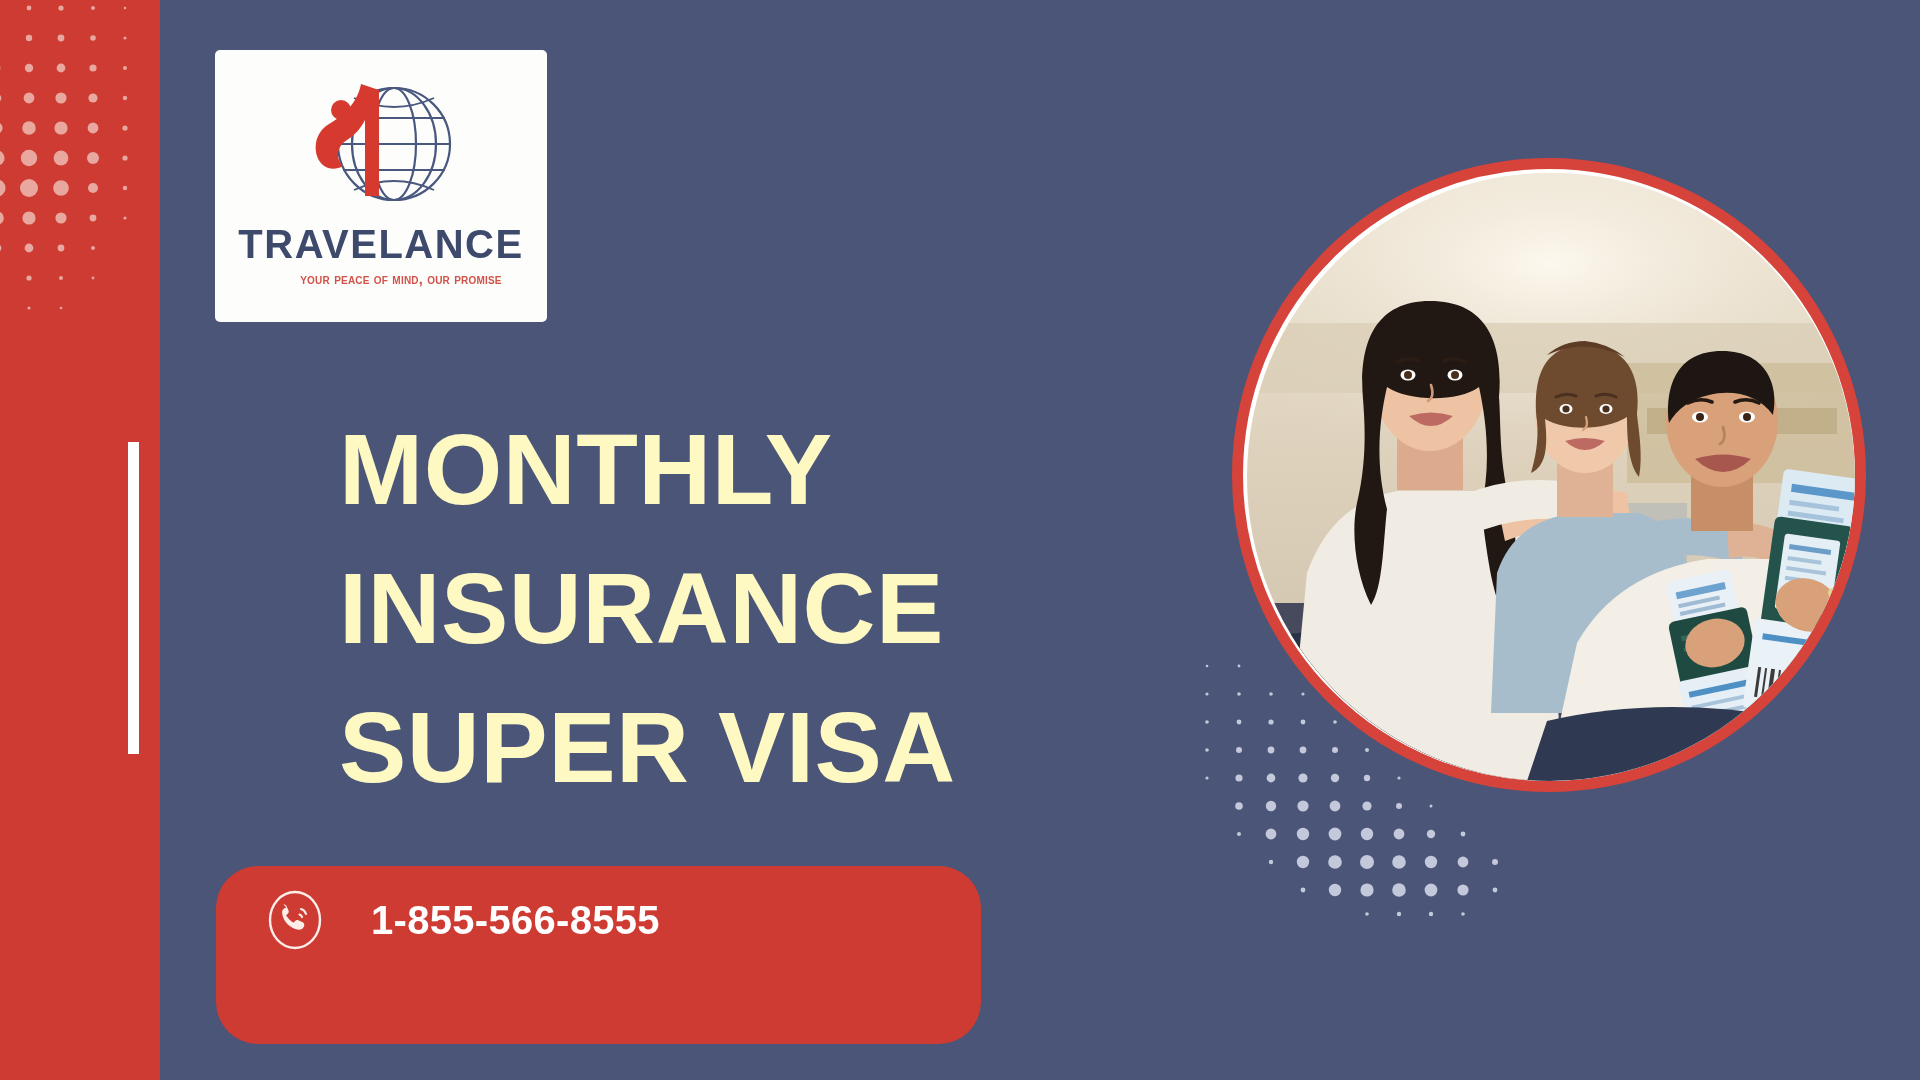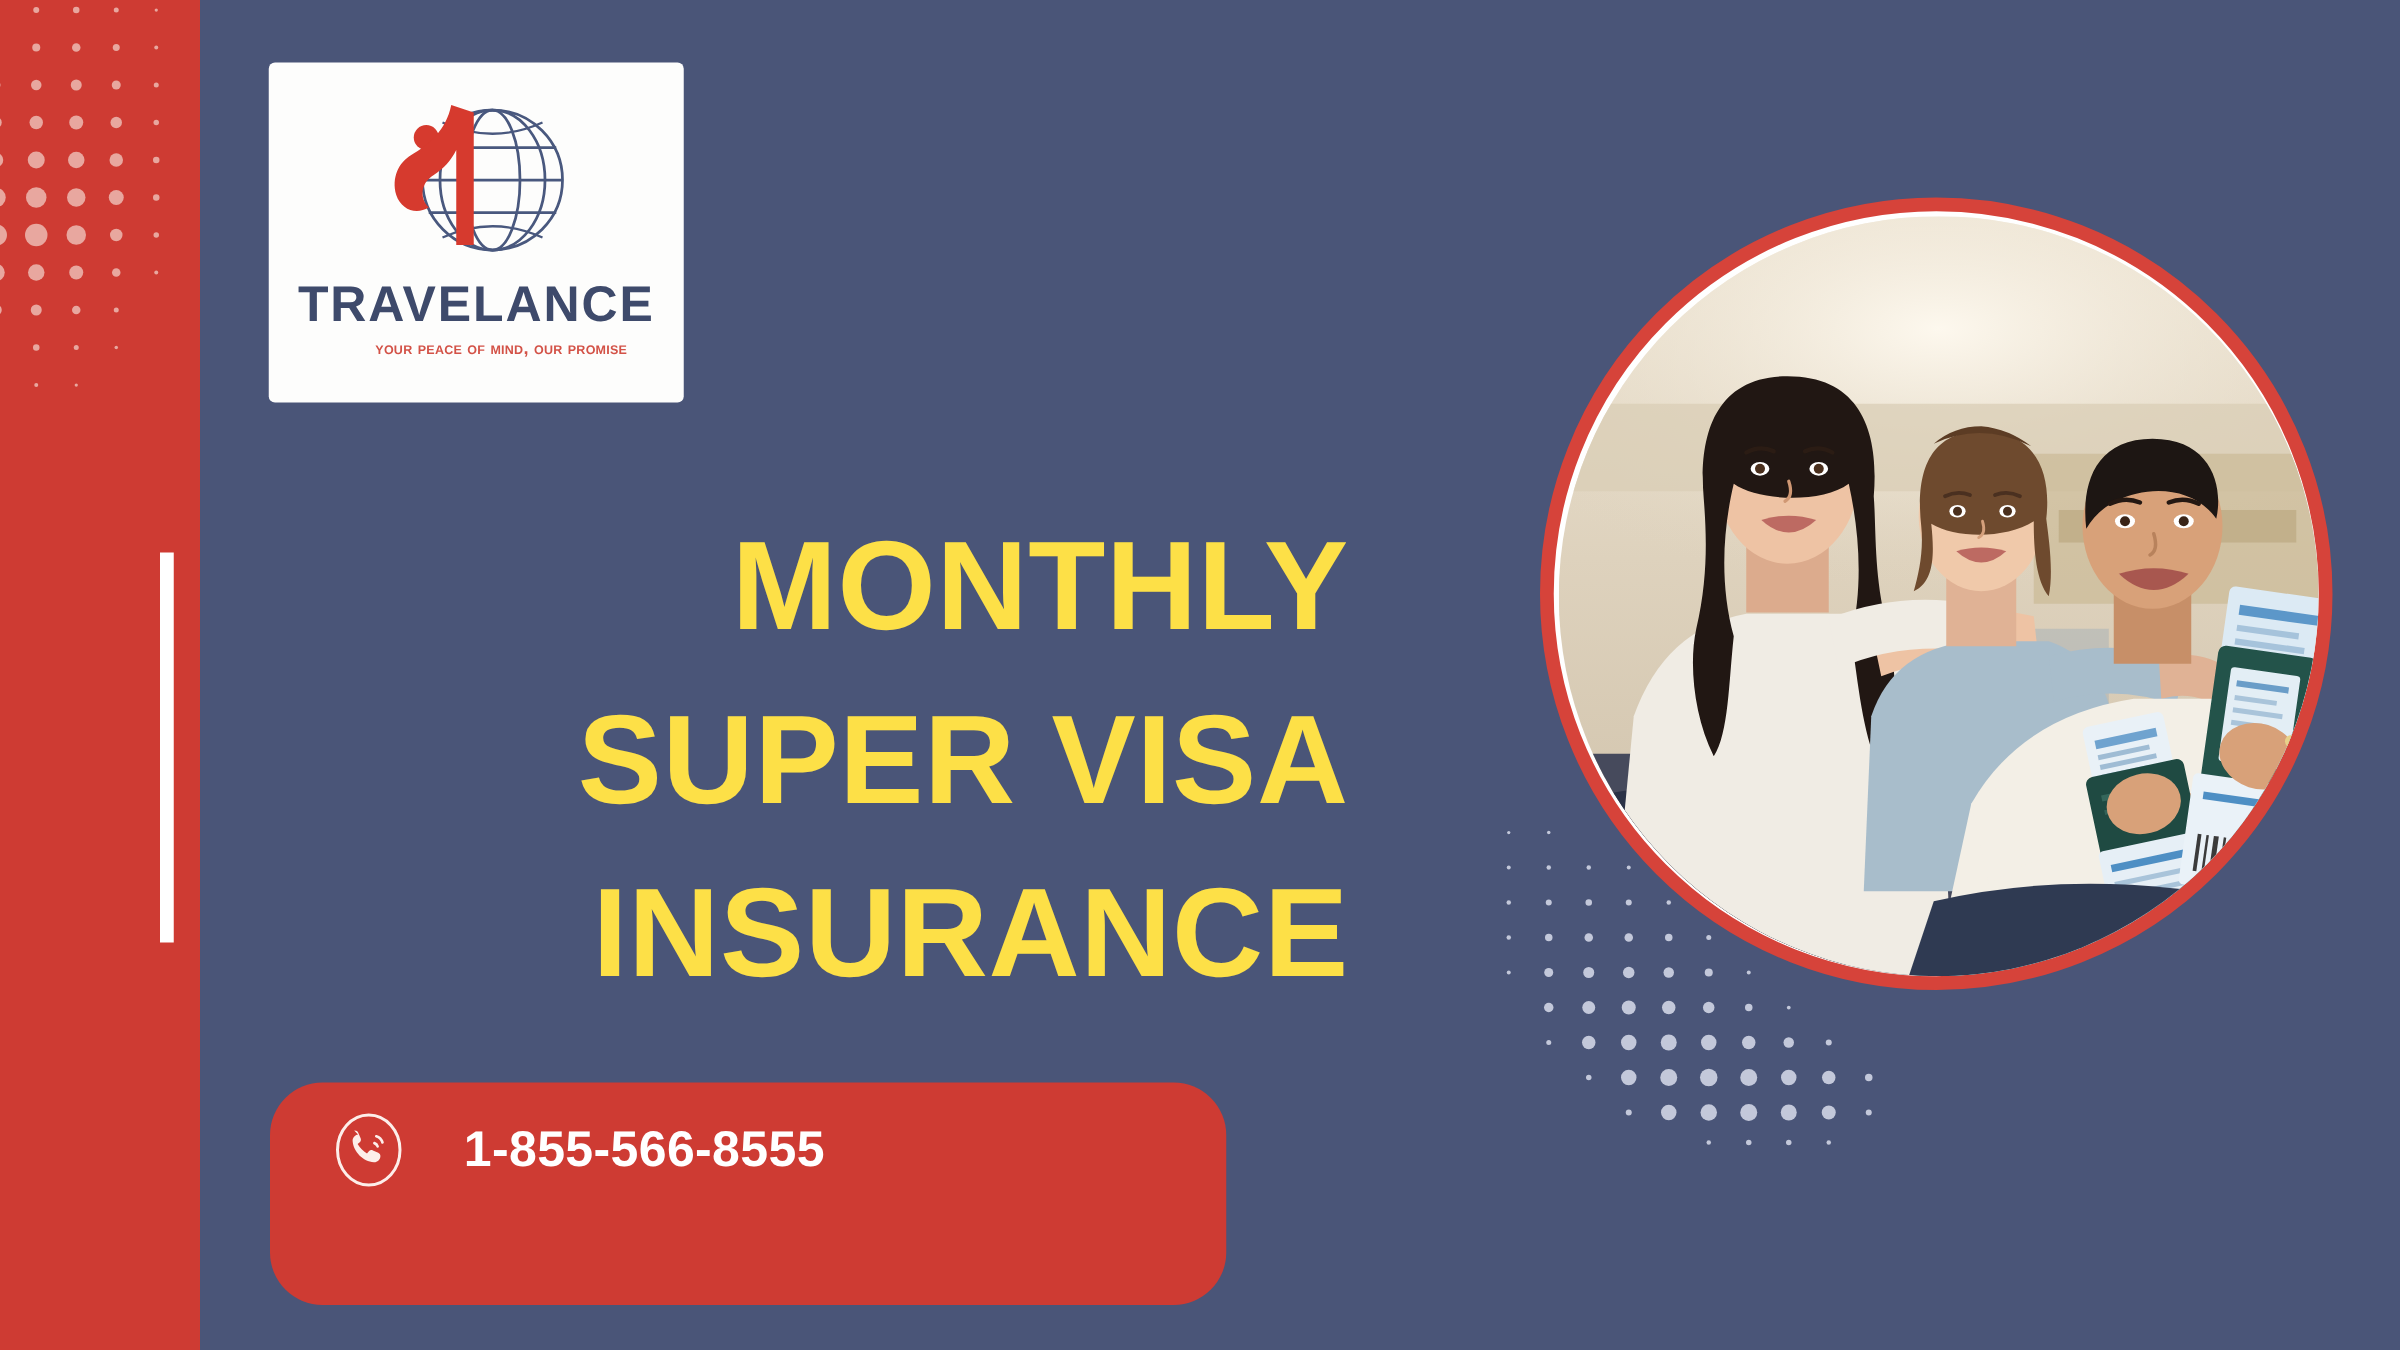--- a/index.html
+++ b/index.html
@@ -69,24 +69,23 @@
   
   .headline {
     position:absolute; left:339px; top:400px;
     width:740px;
   }
   .headline .line {
     font-family:"Liberation Sans", sans-serif;
     font-weight:bold;
     font-size:101px;
     line-height:139px;
-    color:#fde047;
+    color:#fef9c3;
     letter-spacing:0.5px;
     white-space:nowrap;
-    text-align:right;
   }
 
   
   .contact-bar {
     position:absolute; left:216px; top:866px;
     width:765px; height:178px;
     background:#ce3b33;
     border-radius:42px;
     padding:22px 0 12px 48px;
   }
@@ -237,22 +236,22 @@
         <path d="M62 14 C58 34 44 46 30 54 C20 60 14 72 18 86 C22 98 34 102 44 96
                  C36 88 38 76 48 70 C56 65 62 58 66 50 L66 126 L80 126 L80 20 Z"></path>
       </g>
     </svg>
     <div class="logo-wordmark">TRAVELANCE</div>
     <div class="logo-tagline">Your peace of mind, Our Promise</div>
   </div>
 
   <div class="headline">
     <div class="line">MONTHLY</div>
+    <div class="line">INSURANCE</div>
     <div class="line">SUPER VISA</div>
-    <div class="line">INSURANCE</div>
   </div>
 
   <div class="contact-bar">
     <div class="contact-row">
       <svg class="contact-icon" viewBox="0 0 62 62">
         <ellipse cx="31" cy="31" rx="25" ry="28" fill="none" stroke="#fdeeea" stroke-width="2.4"></ellipse>
         <path d="M22.5 18.5 c-2.6 0.4 -4.6 2.6 -4.4 5.2 c0.6 8.6 8.4 16.4 17 17 c2.6 0.2 4.8 -1.8 5.2 -4.4
                  c0.2 -1.3 -0.5 -2.6 -1.7 -3.1 l-4.3 -1.9 c-1.1 -0.5 -2.4 -0.2 -3.2 0.7 l-1.5 1.7
                  c-3.1 -1.8 -5.7 -4.4 -7.5 -7.5 l1.7 -1.5 c0.9 -0.8 1.2 -2.1 0.7 -3.2 l-1.9 -4.3
                  c-0.5 -1.2 -1.8 -1.9 -3.1 -1.7 z" fill="#fdeeea"></path>

